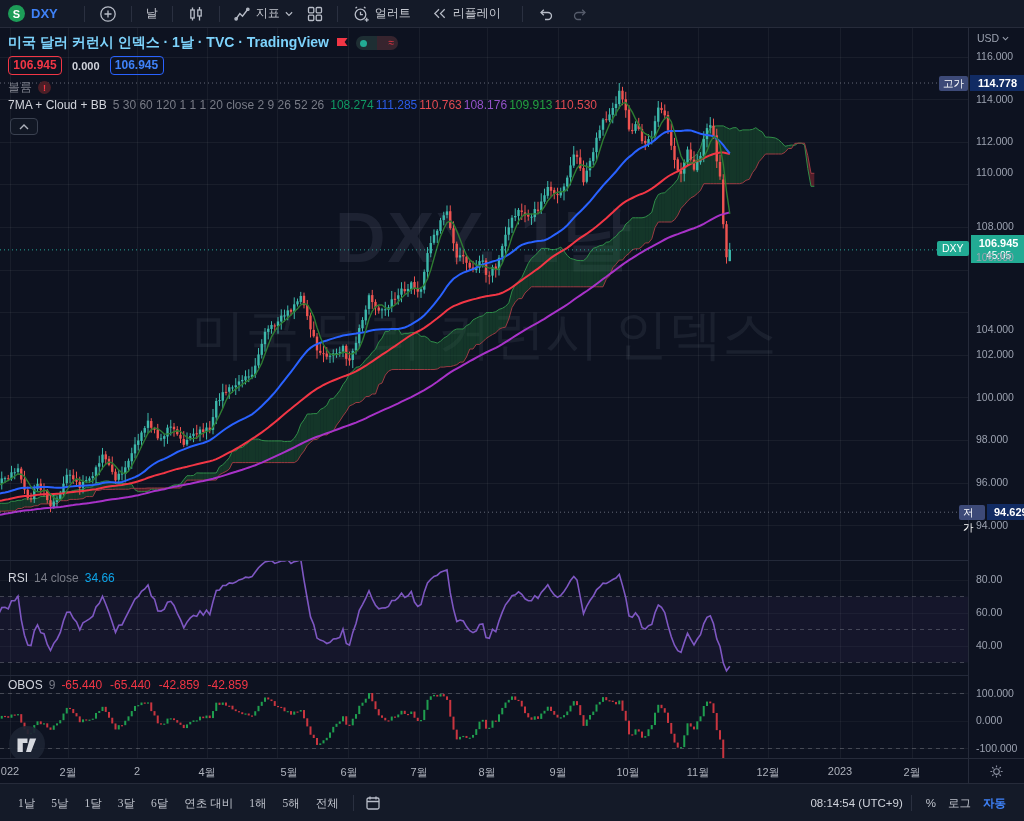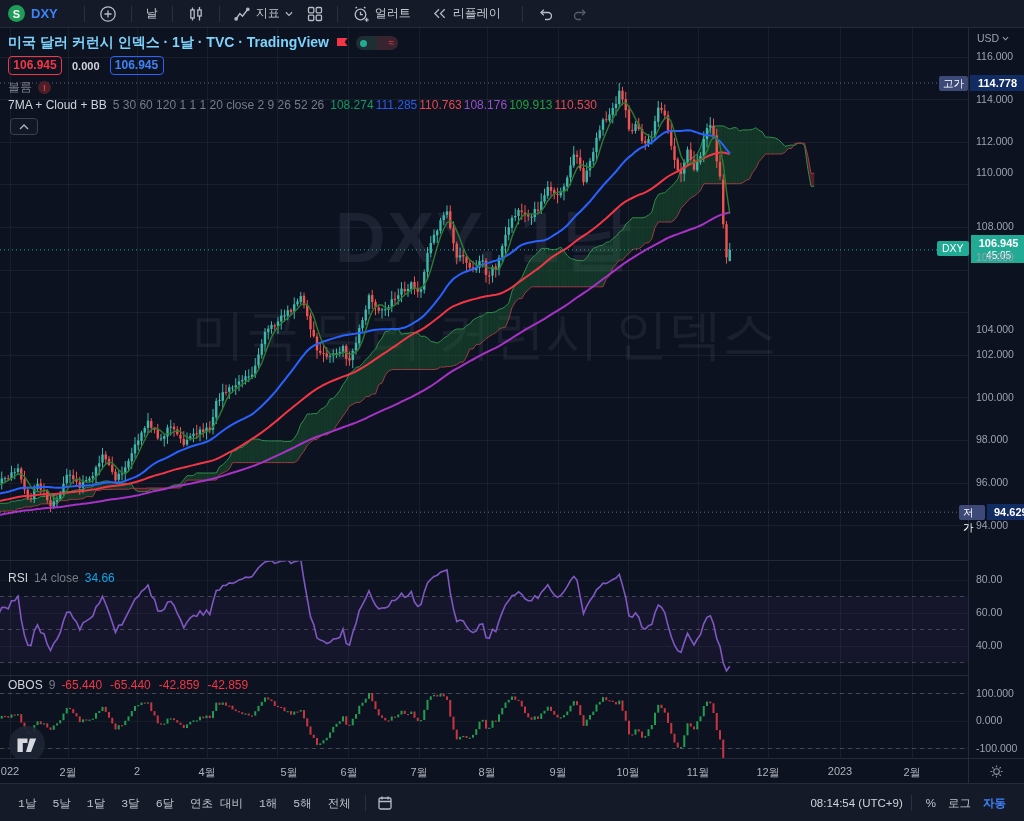--- a/index.html
+++ b/index.html
@@ -74,21 +74,21 @@
   
   .timeaxis{position:absolute;left:0;top:731px;width:1024px;height:25px;border-top:1px solid #262b3a;
             background:#0d1220;z-index:6;}
   .tlabel{position:absolute;top:6px;transform:translateX(-50%);font-size:11px;color:#aeb2bc;}
   .ta-corner{position:absolute;left:968px;top:0;width:55px;height:25px;border-left:1px solid #262b3a;
              display:flex;align-items:center;justify-content:center;}
   .ta-corner svg{stroke:#8b90a0;fill:none;stroke-width:1.2;cursor:pointer;}
   
   .bottombar{position:absolute;top:783px;left:0;right:0;height:38px;background:#141a28;
              border-top:1px solid #262b3a;display:flex;align-items:center;padding:0 12px;z-index:9;}
-  .rbtn{background:none;border:none;color:#bfc3cc;font-size:11.5px;font-family:Liberation Mono, monospace;
+  .rbtn{background:none;border:none;color:#bfc3cc;font-size:11.5px;font-family:Liberation Serif, serif;
         padding:4px 6px;border-radius:3px;cursor:pointer;}
   .bsep{width:1px;height:16px;background:#2a3040;margin:0 8px;}
   .cal{display:flex;align-items:center;background:none;border:none;cursor:pointer;padding:3px;}
   .cal svg{stroke:#b7bcc7;fill:none;stroke-width:1.3;}
   .clock{margin-left:auto;color:#d1d4dc;font-size:11.5px;cursor:pointer;}
   .pctbtn,.logbtn{background:none;border:none;color:#bfc3cc;font-size:11.5px;font-family:inherit;
         padding:4px 6px;cursor:pointer;}
   .autobtn{background:none;border:none;color:#3f82f7;font-size:11.5px;font-family:inherit;
         padding:4px 6px;cursor:pointer;font-weight:600;}
 </style>

